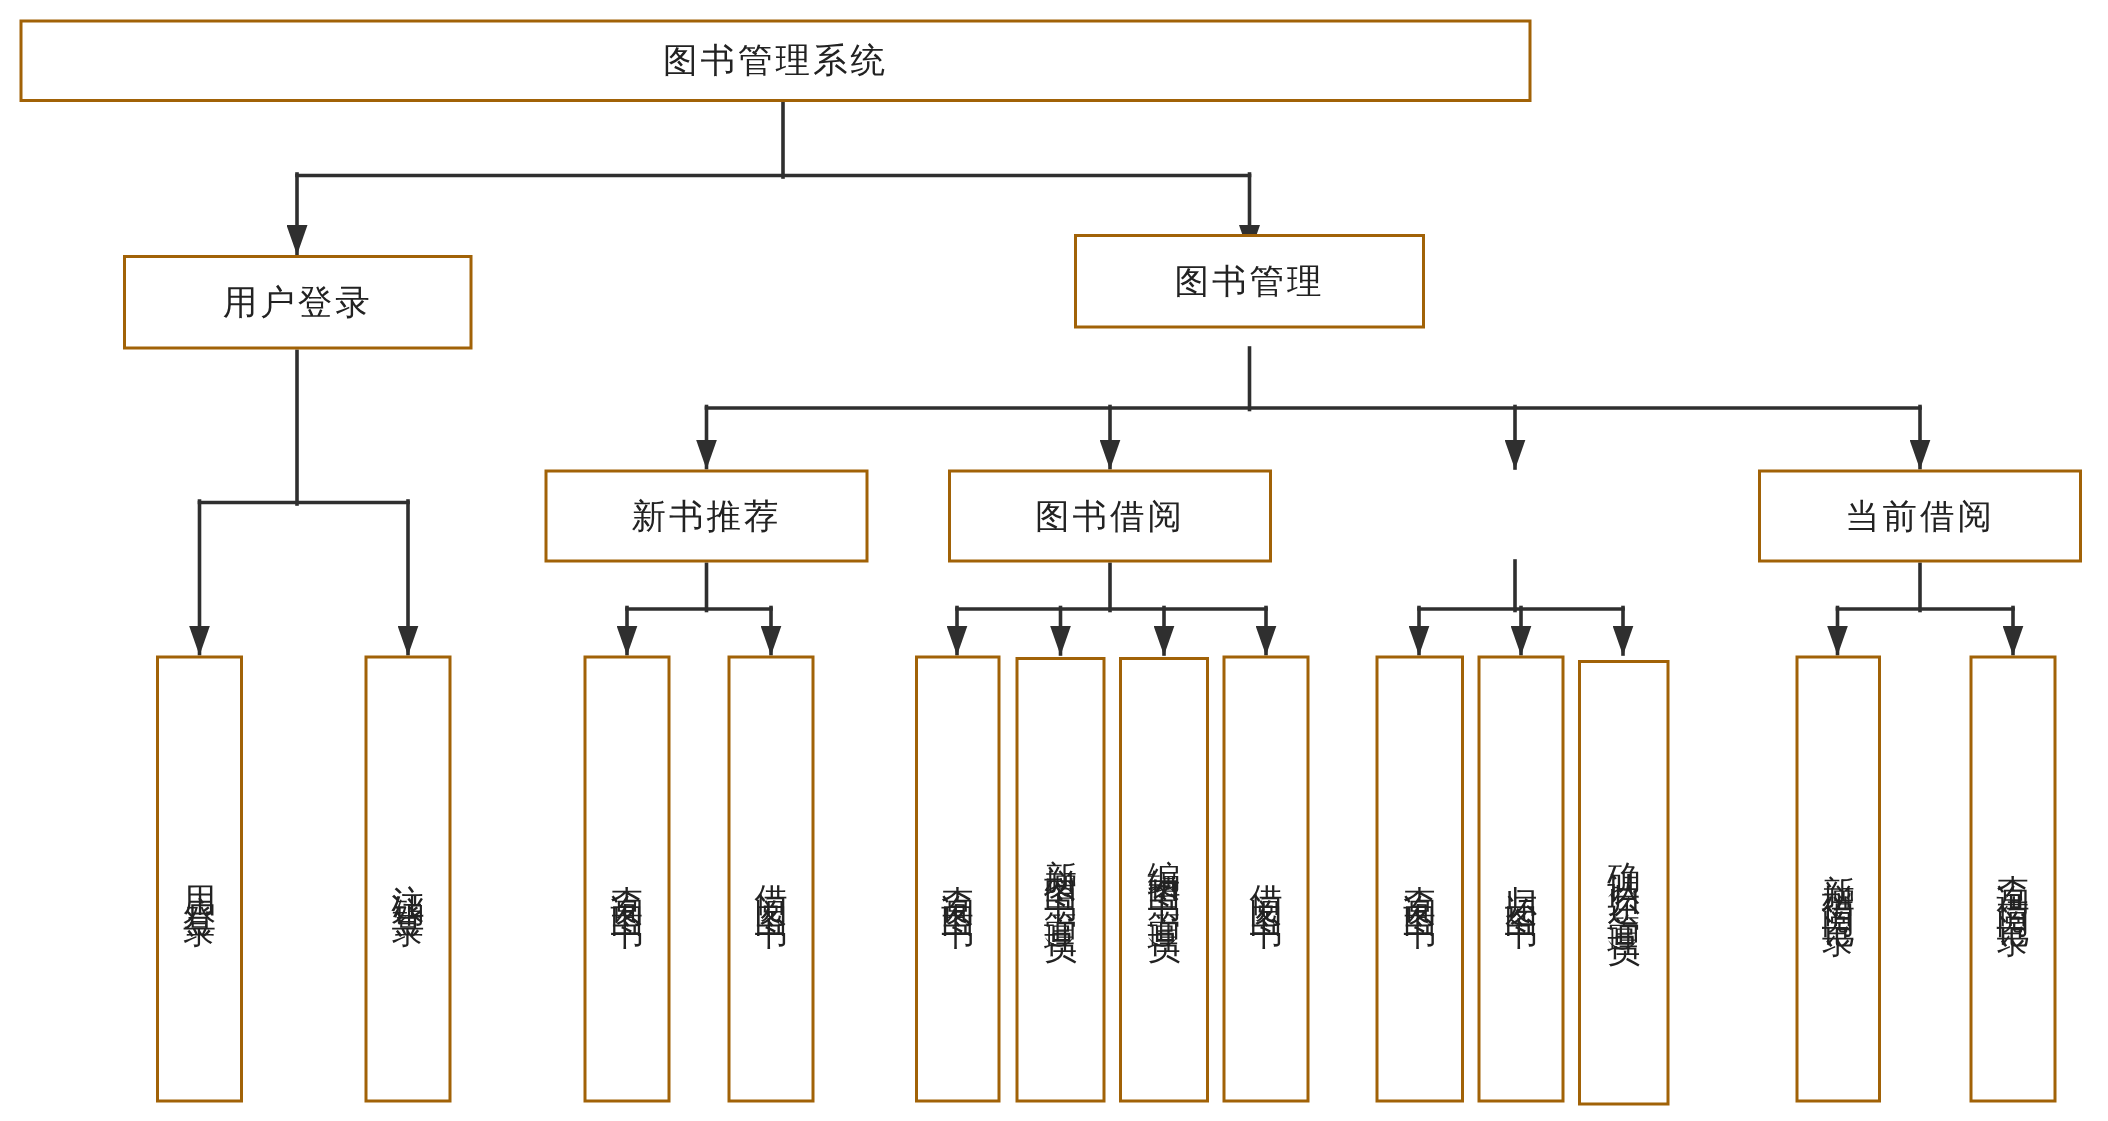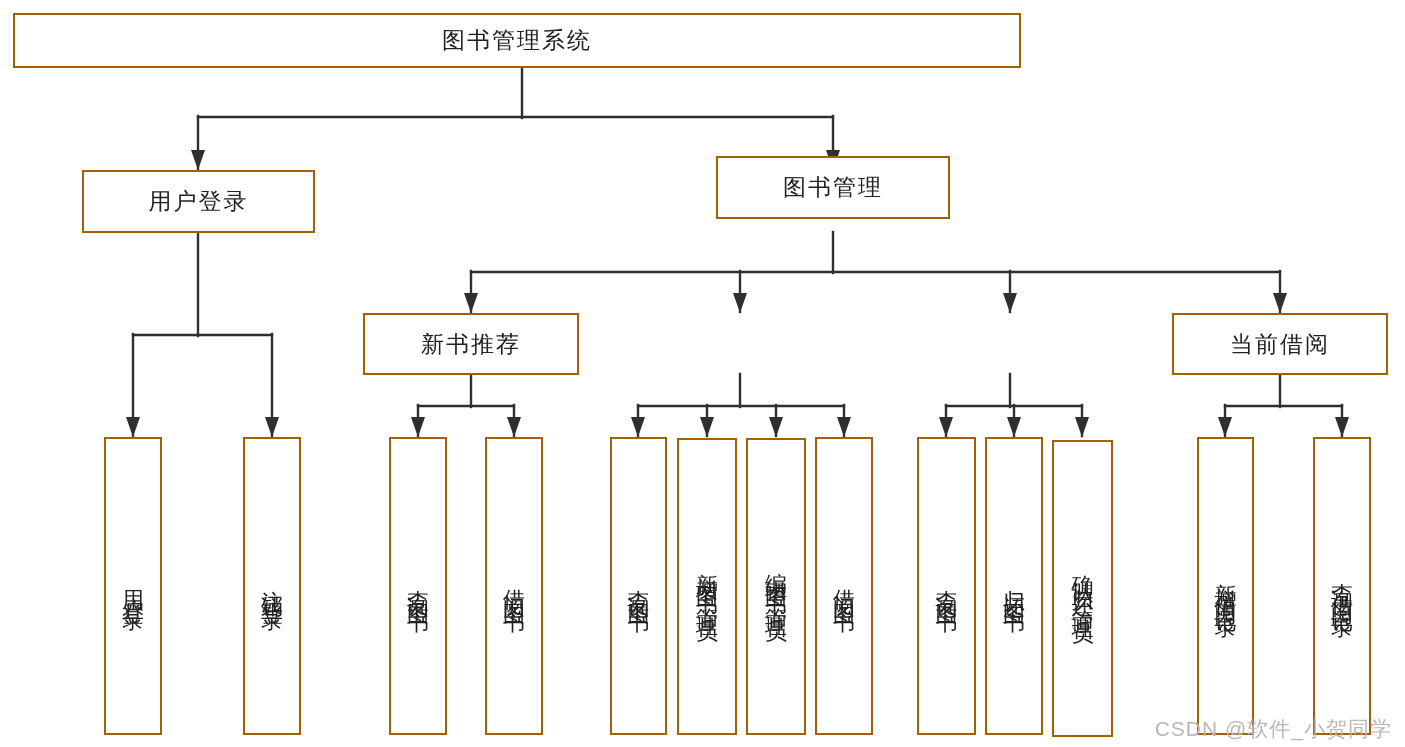--- a/index.html
+++ b/index.html
@@ -84,34 +84,34 @@
       </g>
     </g>
   </svg>
 
   <div class="box hbox" style="left:13px;top:13px;width:1008px;height:55px">图书管理系统</div>
 
   <div class="box hbox" style="left:82px;top:170px;width:233px;height:63px">用户登录</div>
   <div class="box hbox" style="left:716px;top:156px;width:234px;height:63px">图书管理</div>
 
   <div class="box hbox" style="left:363px;top:313px;width:216px;height:62px">新书推荐</div>
+  <div class="box hbox" style="left:632px;top:313px;width:216px;height:62px">图书借阅</div>
   <div class="box hbox" style="left:1172px;top:313px;width:216px;height:62px">当前借阅</div>
 
   <div class="box vbox" style="left:104px;top:437px;width:58px;height:298px">用户登录</div>
   <div class="box vbox" style="left:243px;top:437px;width:58px;height:298px">注销登录</div>
 
   <div class="box vbox" style="left:389px;top:437px;width:58px;height:298px">查询图书</div>
   <div class="box vbox" style="left:485px;top:437px;width:58px;height:298px">借阅图书</div>
 
   <div class="box vbox" style="left:610px;top:437px;width:57px;height:298px">查询图书</div>
   <div class="box vbox" style="left:677px;top:438px;width:60px;height:297px">新增图书（管理员）</div>
   <div class="box vbox" style="left:746px;top:438px;width:60px;height:297px">编辑图书（管理员）</div>
   <div class="box vbox" style="left:815px;top:437px;width:58px;height:298px">借阅图书</div>
 
   <div class="box vbox" style="left:917px;top:437px;width:59px;height:298px">查询图书</div>
   <div class="box vbox" style="left:985px;top:437px;width:58px;height:298px">归还图书</div>
   <div class="box vbox" style="left:1052px;top:440px;width:61px;height:297px">确认归还（管理员）</div>
 
   <div class="box vbox" style="left:1197px;top:437px;width:57px;height:298px">新增借阅记录</div>
   <div class="box vbox" style="left:1313px;top:437px;width:58px;height:298px">查询借阅记录</div>
 
-  <div class="watermark">CSDN @软件_小贺同学</div>
 </div>
 
 </body></html>

